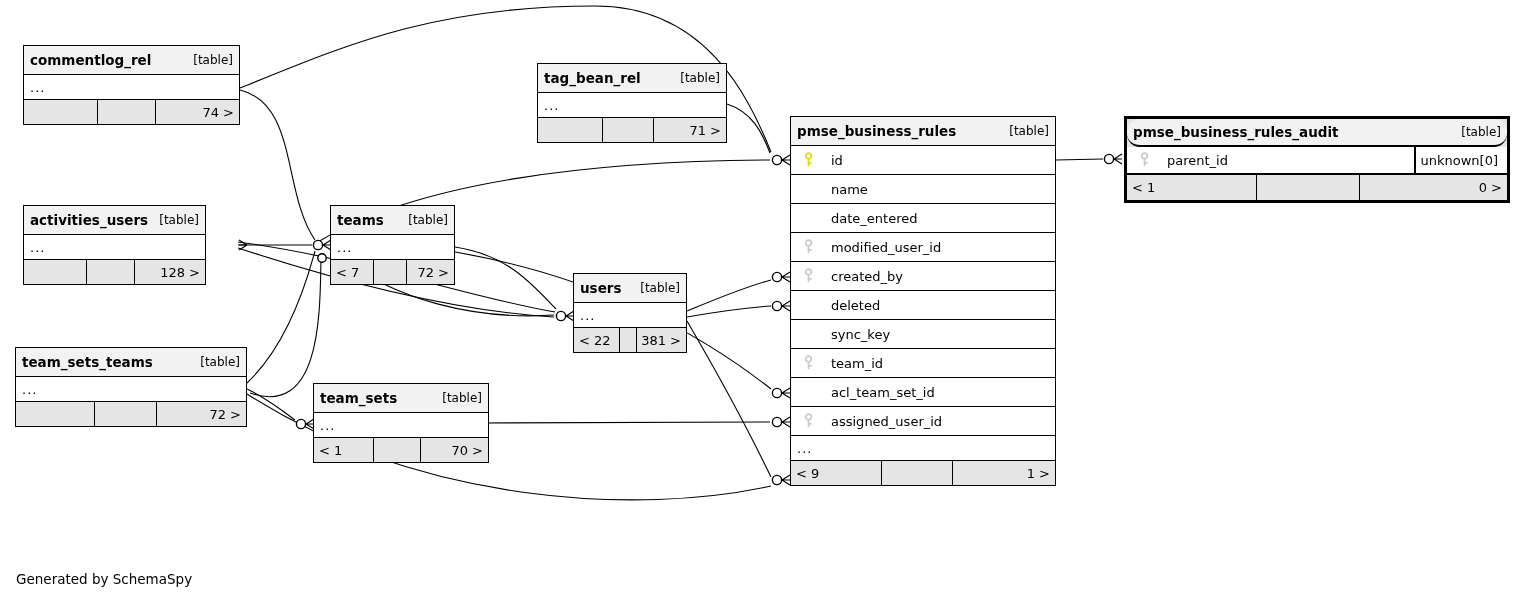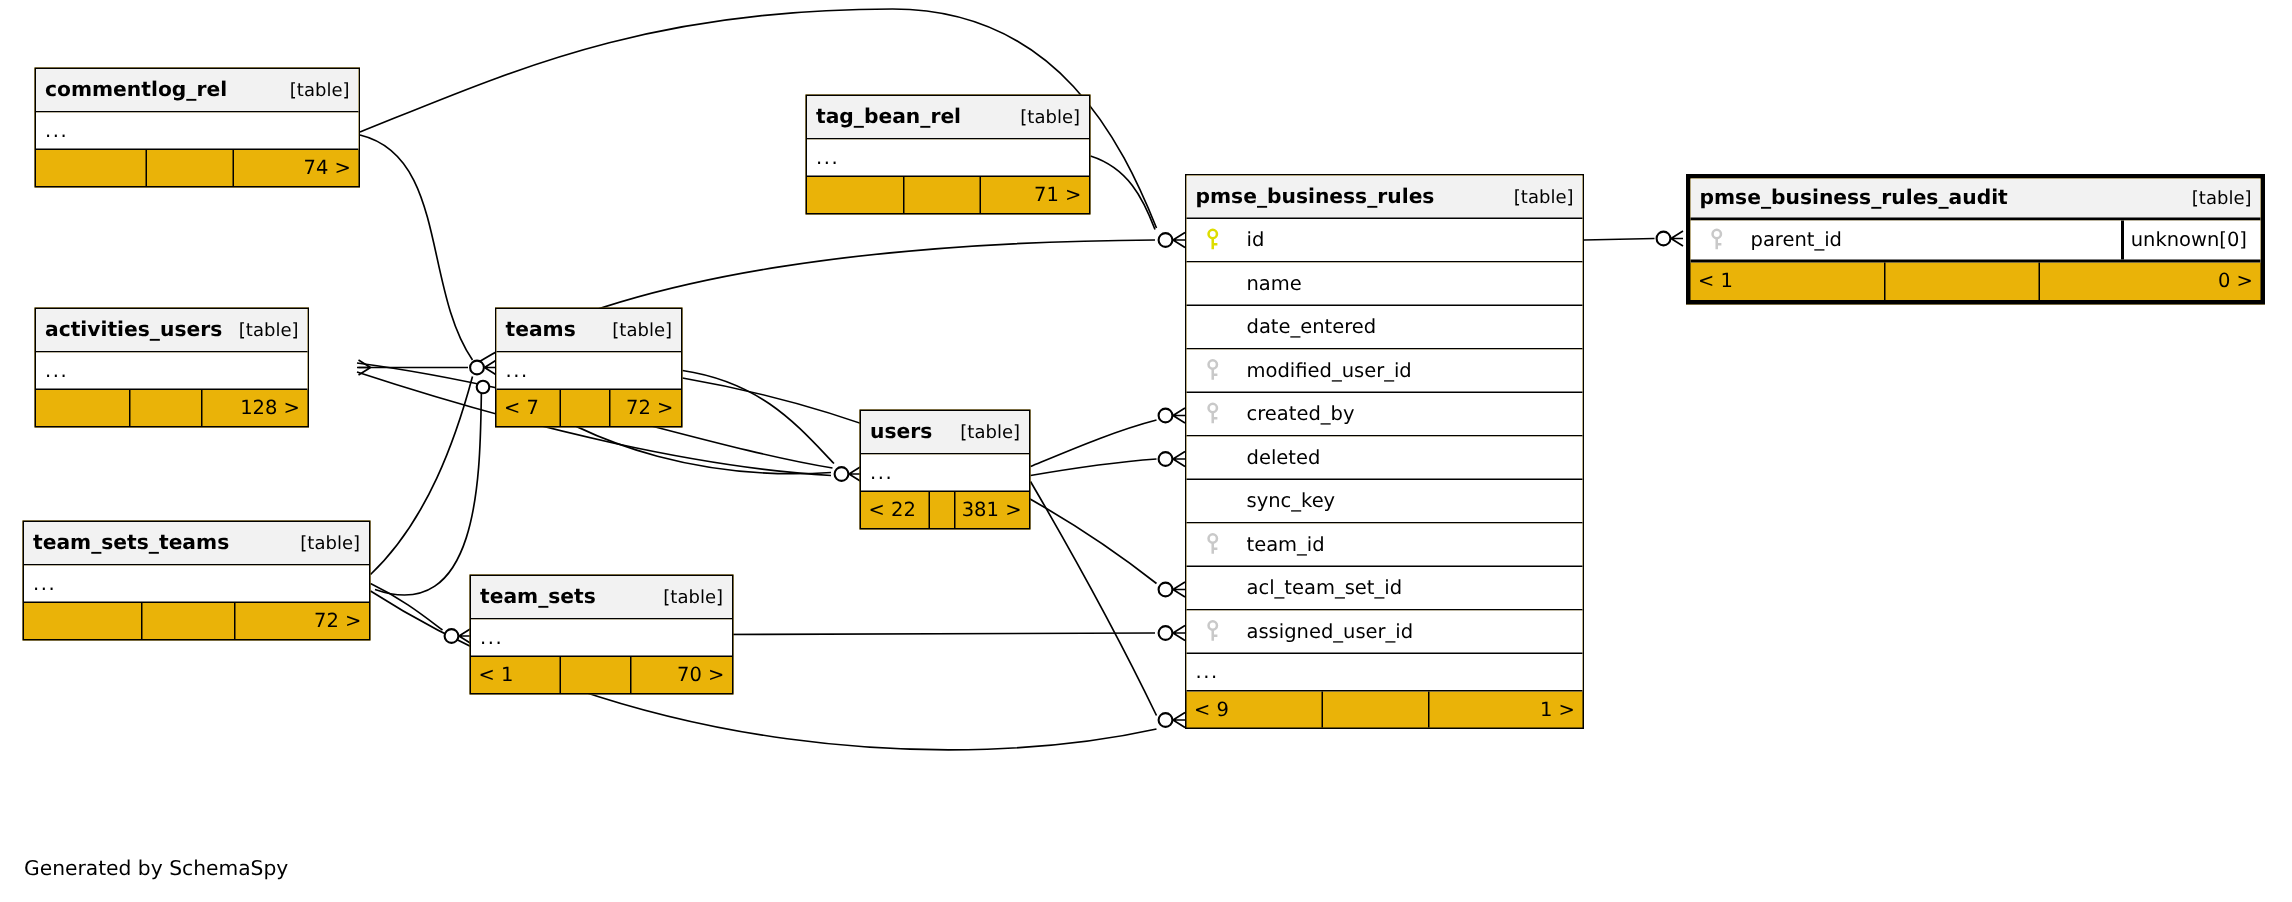--- a/index.html
+++ b/index.html
@@ -1,22 +1,22 @@
 <!DOCTYPE html>
 <html><head>
 <meta charset="utf-8">
 <style>
   html,body{margin:0;padding:0;background:#fff;font-family:"DejaVu Sans",sans-serif;color:#000;}
   #canvas{position:relative;width:1528px;height:601px;overflow:hidden;background:#fff;}
   #edges{position:absolute;left:0;top:0;z-index:1;}
-  .tbl{position:absolute;z-index:2;background:#eab308;border:1px solid #000;box-sizing:border-box;font-size:13px;}
+  .tbl{position:absolute;z-index:2;background:#e5e5e5;border:1px solid #000;box-sizing:border-box;font-size:13px;}
   .tbl.emph{border-width:3px;}
   .hdr{display:flex;justify-content:space-between;align-items:center;background:#f2f2f2;
        border-bottom:1px solid #000;padding:0 6px;height:28px;cursor:pointer;}
-  .emph .hdr{border-bottom-width:2px;height:26px;}
+  .emph .hdr{border-bottom-width:2px;height:26px;border-radius:13px;}
   .nm{font-weight:bold;font-size:13.5px;white-space:nowrap;}
   .badge{font-size:12px;padding-left:8px;white-space:nowrap;}
   .row{display:flex;align-items:center;height:28px;border-bottom:1px solid #000;padding:0 4px;background:#fff;}
   .emph .row{height:26px;border-bottom-width:2px;}
   .row.ellipsis{height:24px;padding-left:6px;letter-spacing:1px;}
   .keyspan{width:11px;display:flex;align-items:center;margin:0 17px 0 8px;flex:0 0 auto;}
   .collabel{white-space:nowrap;}
   .extra{margin-left:auto;align-self:stretch;display:flex;align-items:center;
          border-left:1px solid #000;padding:0 5px;}
   .emph .extra{border-left-width:2px;}

